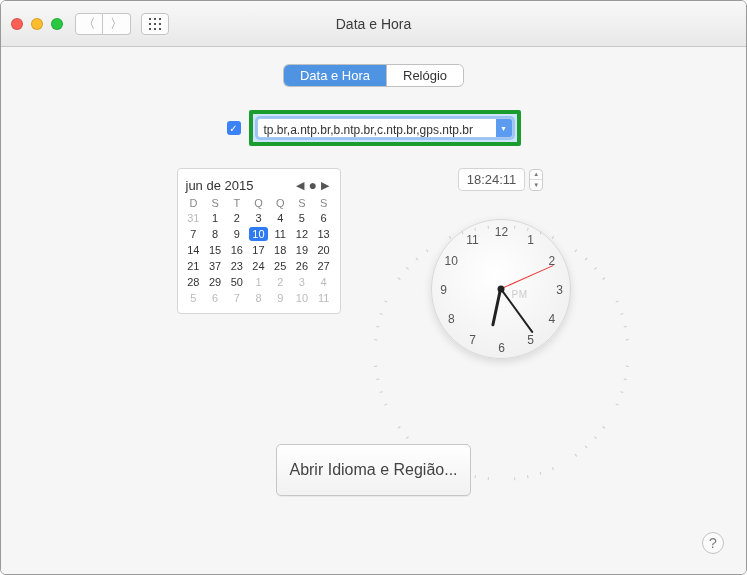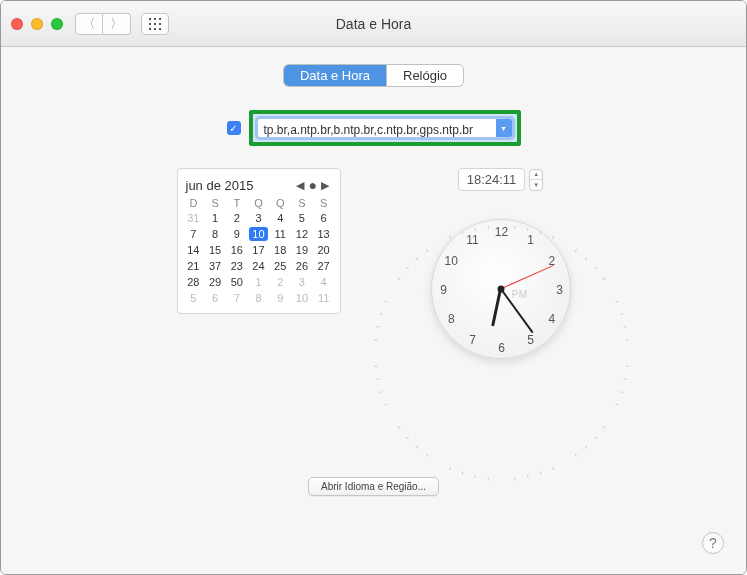--- a/index.html
+++ b/index.html
@@ -157,21 +157,21 @@
   .pivot { position: absolute; left: 50%; top: 50%; width: 7px; height: 7px; border-radius: 50%; background: #222; transform: translate(-50%,-50%); }
   .ampm { position: absolute; left: 58%; top: 50%; font-size: 10px; color: #ccc; letter-spacing: .5px; }
 
   
   .footer {
     position: absolute; left: 22px; right: 22px; bottom: 78px;
     display: flex; align-items: center; justify-content: center; gap: 10px;
     font-size: 12px; color: #444;
   }
   .btn {
-    padding: 3px 12px; font-size: 10px; border-radius: 5px;
+    padding: 16px 12px; font-size: 16px; border-radius: 5px;
     background: linear-gradient(#ffffff,#f1f1f1);
     border: 1px solid #c6c6c6; box-shadow: 0 1px 0 rgba(0,0,0,.05);
   }
   .helpicon {
     position: absolute; right: 22px; bottom: 20px; width: 22px; height: 22px;
     border-radius: 50%; border: 1px solid #c4c4c4; background:#fbfbfb;
     display:flex; align-items:center; justify-content:center; color:#7a7a7a; font-size:14px;
   }
 </style>
 </head>

